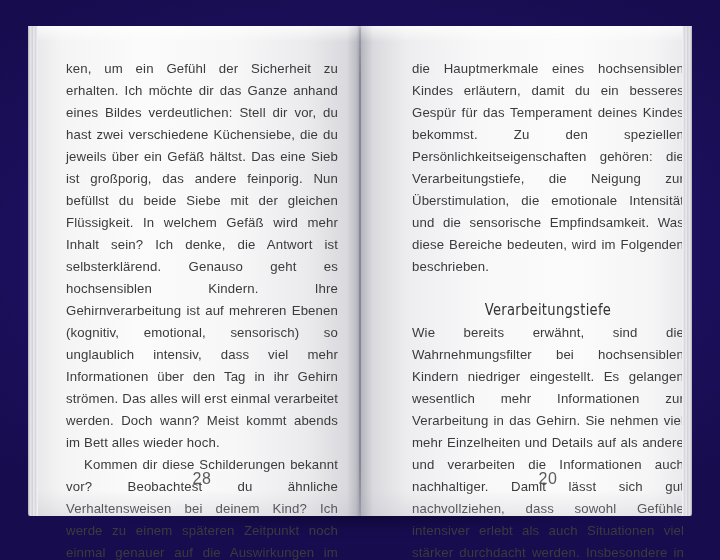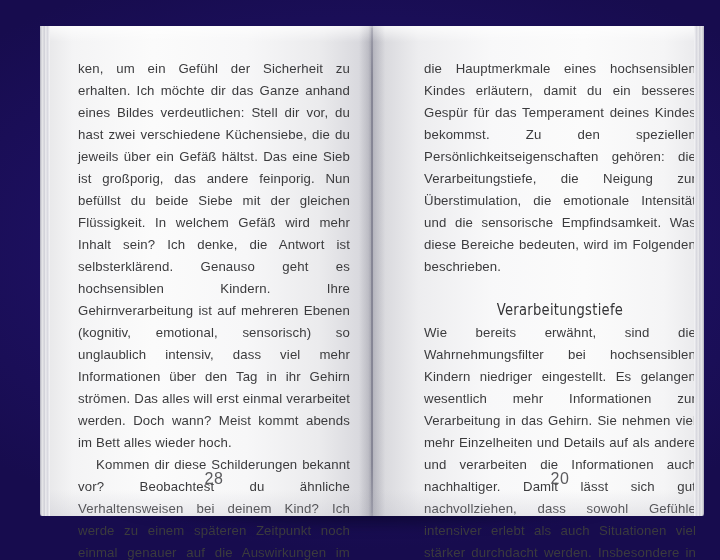--- a/index.html
+++ b/index.html
@@ -36,21 +36,20 @@
   }
 
   
   .book {
     position: absolute;
     left: 28px;
     top: 26px;
     width: 664px;
     height: 490px;
     display: flex;
-    margin-left: 12px;
   }
 
   
   .edge {
     position: absolute;
     top: 0;
     width: 10px;
     height: 100%;
     pointer-events: none;
   }

